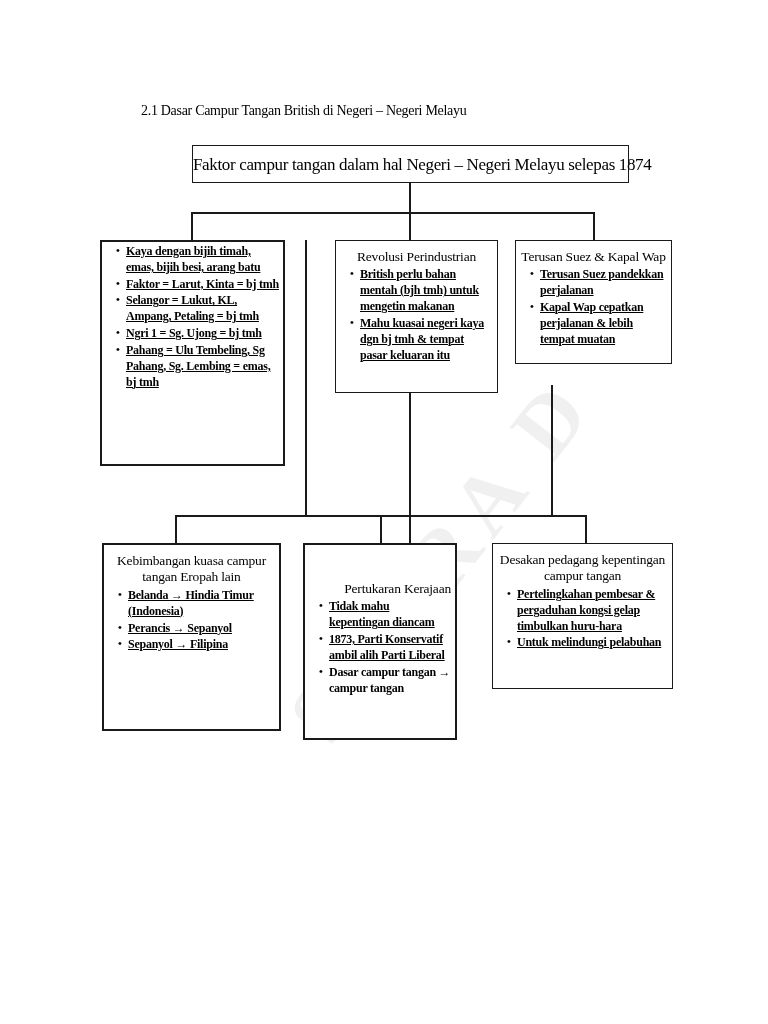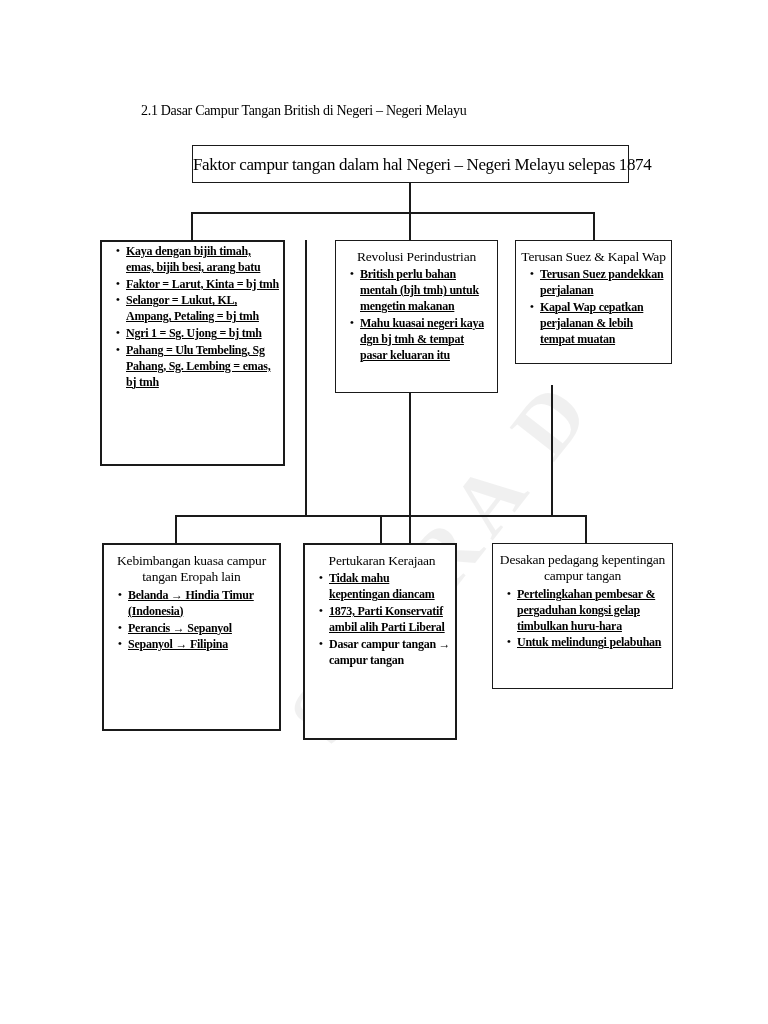--- a/index.html
+++ b/index.html
@@ -178,21 +178,21 @@
 <div class="box heavy" id="box-kebimbangan">
   <div class="box-title pad">Kebimbangan kuasa campur tangan Eropah lain</div>
   <ul class="items">
     <li><span class="u">Belanda → Hindia Timur (Indonesia)</span></li>
     <li><span class="u">Perancis → Sepanyol</span></li>
     <li><span class="u">Sepanyol → Filipina</span></li>
   </ul>
 </div>
 
 <div class="box heavy" id="box-pertukaran">
-  <div class="box-title pad" style="text-align:center; padding-left:8px;">Pertukaran Kerajaan</div>
+  <div class="box-title pad" style="text-align:right; padding-left:8px;margin-top:28px;">Pertukaran Kerajaan</div>
   <ul class="items">
     <li><span class="u">Tidak mahu kepentingan diancam</span></li>
     <li><span class="u">1873, Parti Konservatif ambil alih Parti Liberal</span></li>
     <li><span>Dasar campur tangan → campur tangan</span></li>
   </ul>
 </div>
 
 <div class="box" id="box-desakan">
   <div class="box-title pad">Desakan pedagang kepentingan campur tangan</div>
   <ul class="items">

